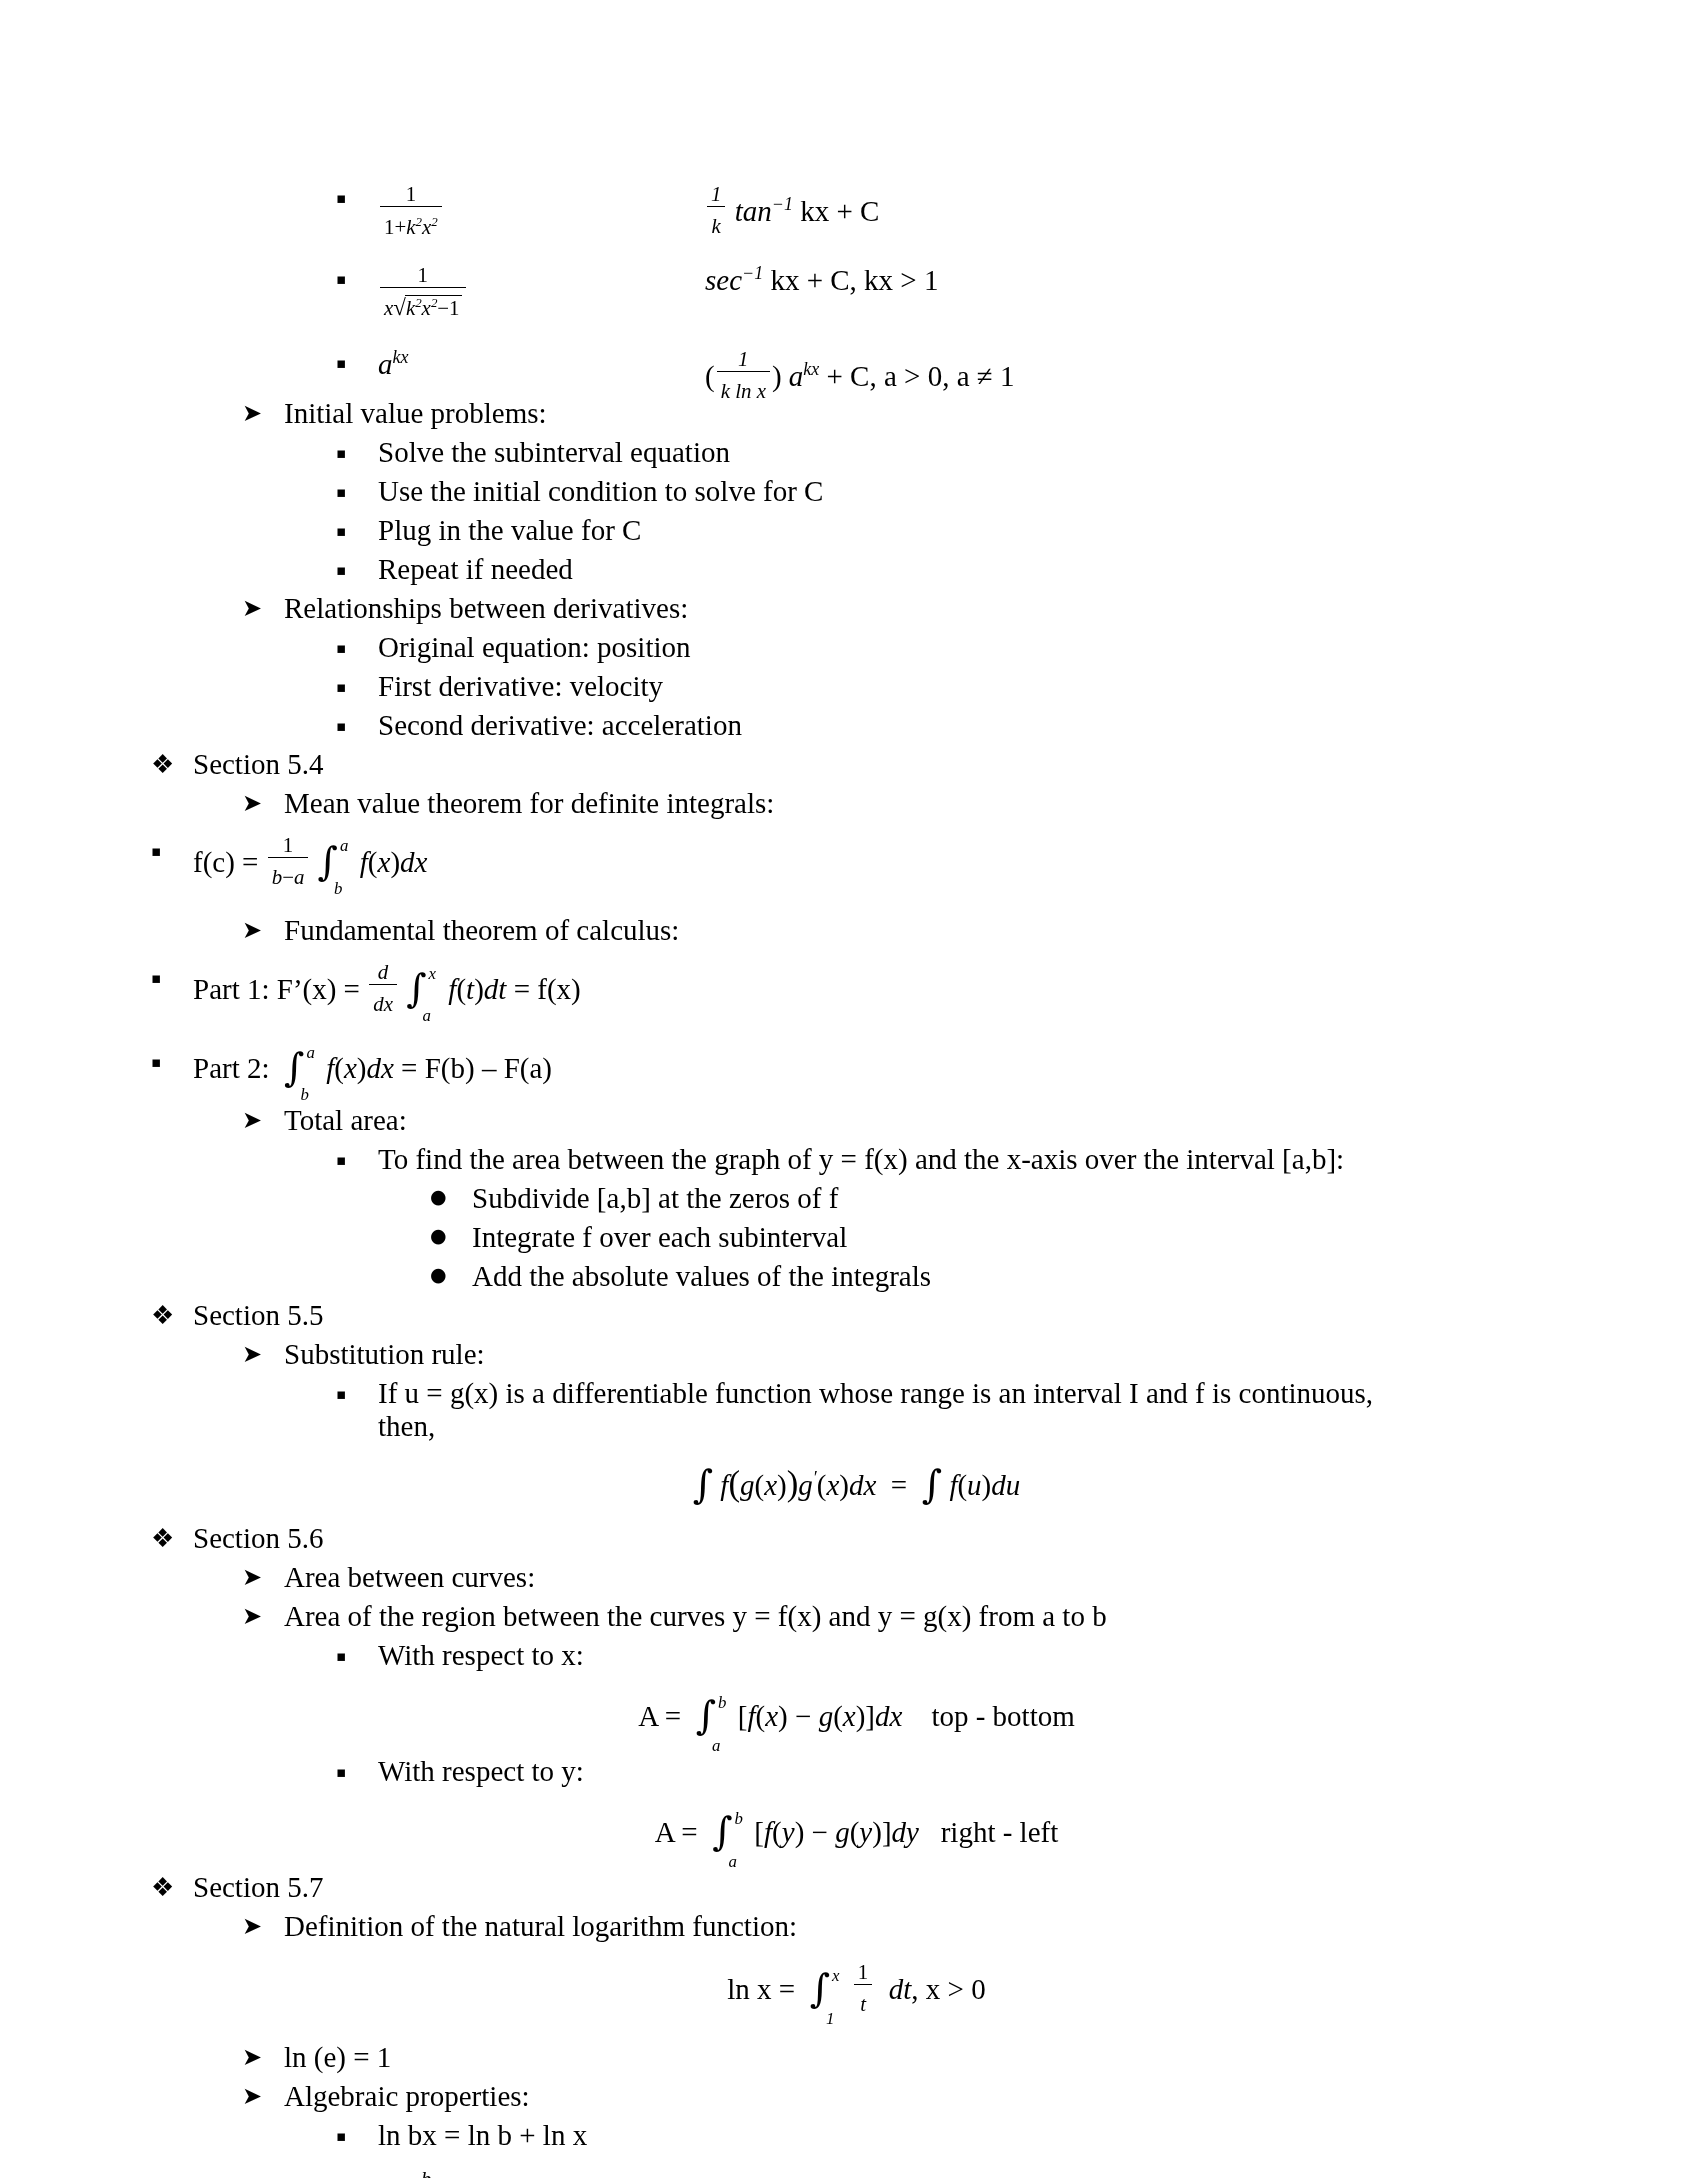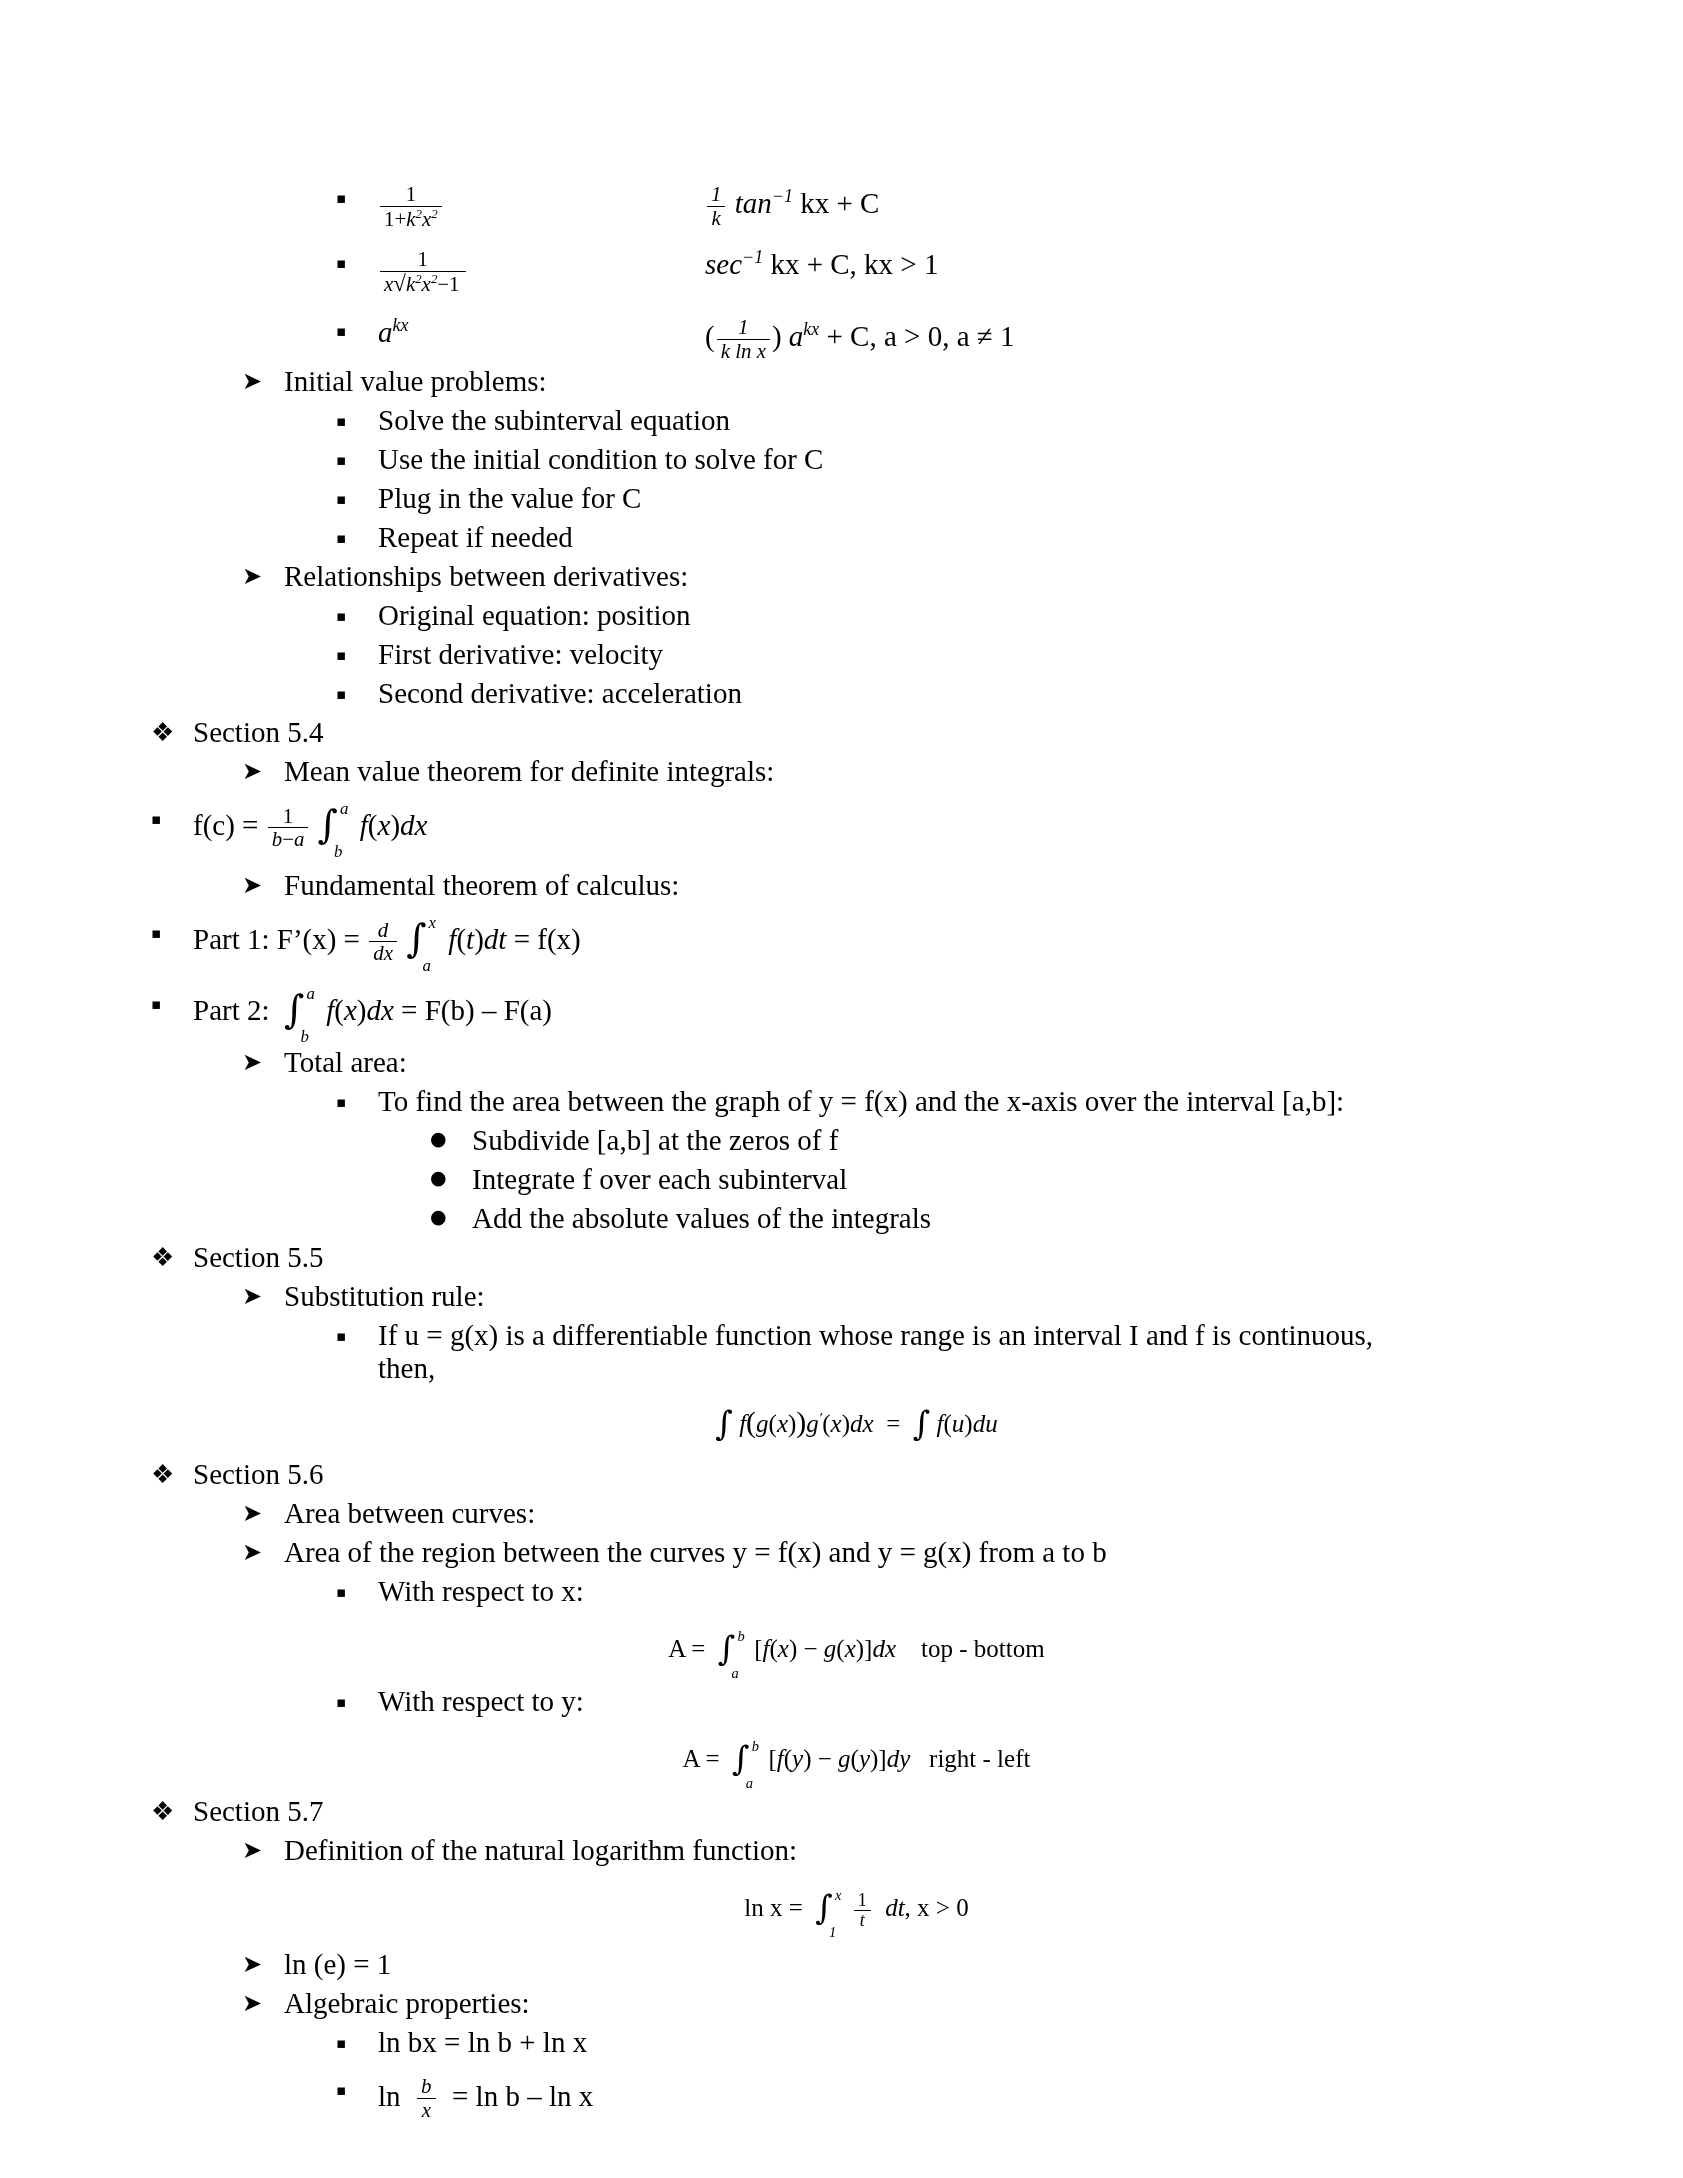--- a/index.html
+++ b/index.html
@@ -70,21 +70,21 @@
   
   .frac {
     display: inline-block;
     vertical-align: -0.55em;
     text-align: center;
     font-size: 0.72em;
     line-height: 1.08;
     margin: 0 2px;
   }
   .frac > .num { display: block; padding: 0 4px; }
-  .frac > .den { display: block; border-top: 1.5px solid #000; padding: 0 4px; }
+  .frac > .den { display: block; border-top: 1.5px solid #000; padding: 8px 4px; }
 
   
   .ilim {
     display: inline-block;
     position: relative;
     width: 0;
     vertical-align: baseline;
     font-size: 0.58em;
     font-style: italic;
   }
@@ -104,21 +104,21 @@
   }
   .rhs {
     position: absolute;
     left: 327px;
     top: 0;
     white-space: nowrap;
   }
   .centered {
     text-align: center;
     margin: 14px 0 14px 0;
-    font-size: 25px;
+    font-size: 29px;
   }
   .eq-line { white-space: nowrap; }
 </style>
 </head>
 <body>
 
 <div class="page">
  <div class="content">
 
   <div class="lvl3 row" style="margin-bottom:18px;">

